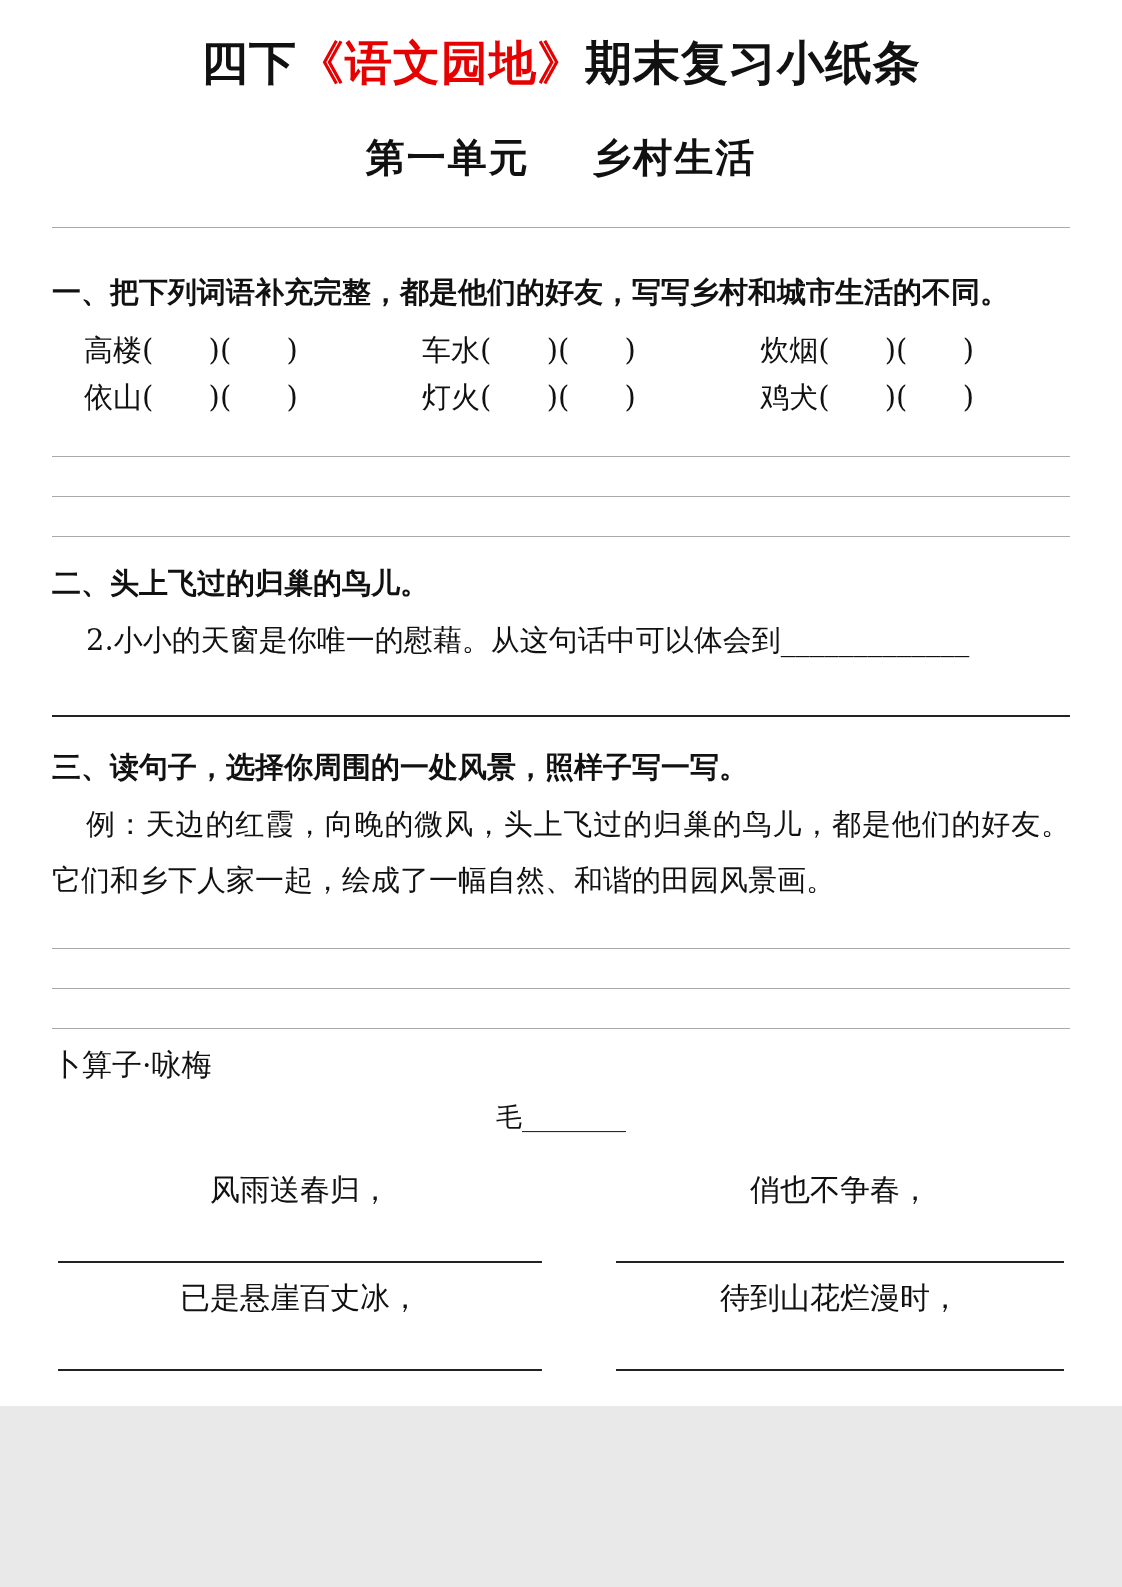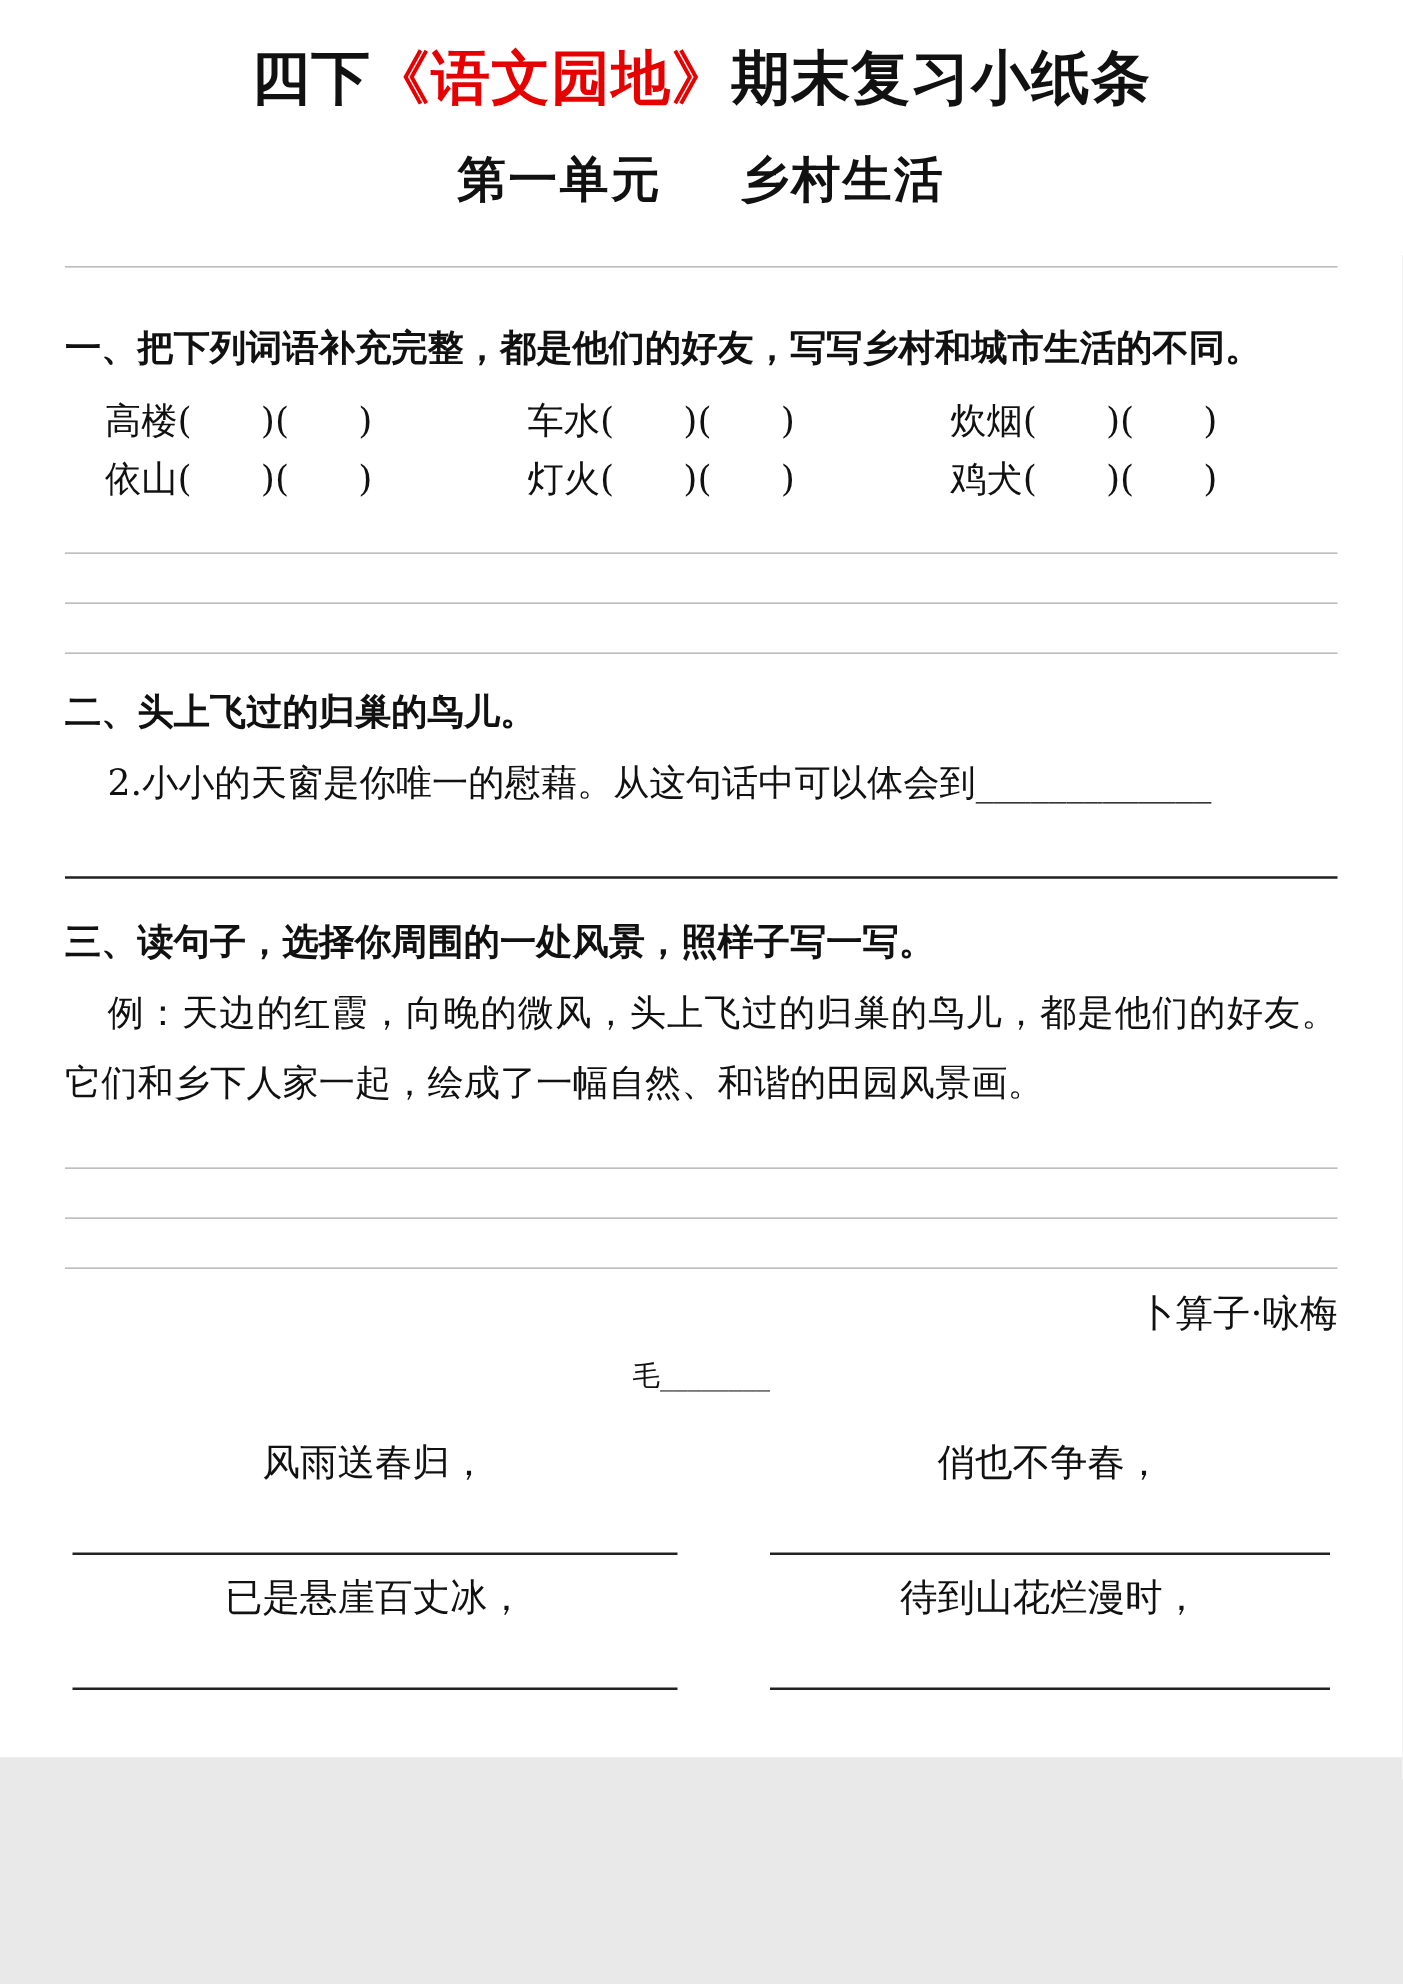--- a/index.html
+++ b/index.html
@@ -19,21 +19,21 @@
     text-align: center;
     font-size: 47px;
     font-weight: bold;
     letter-spacing: 1px;
     line-height: 1.25;
   }
   .subtitle {
     text-align: center;
     font-size: 39px;
     font-weight: bold;
-    margin-top: 24px;
+    margin-top: 38px;
     letter-spacing: 2px;
   }
   .divider {
     border: none;
     border-top: 1px solid #a9a9a9;
     margin-top: 42px;
   }
   .heading {
     font-size: 29px;
     font-weight: bold;
@@ -66,27 +66,27 @@
     text-indent: 34px;
     margin-top: 4px;
     word-break: break-all;
   }
   .answer-line {
     border: none;
     border-top: 2px solid #222;
     margin-top: 46px;
   }
   .poem-title {
-    text-align: right;
+    text-align: left;
     font-size: 30px;
     margin-top: 16px;
   }
   .poem-author {
     text-align: center;
-    font-size: 22px;
+    font-size: 26px;
     margin-top: 14px;
   }
   .poem-grid {
     display: grid;
     grid-template-columns: 1.08fr 1fr;
     column-gap: 74px;
     margin-top: 20px;
     padding: 0 6px;
   }
   .poem-line {

